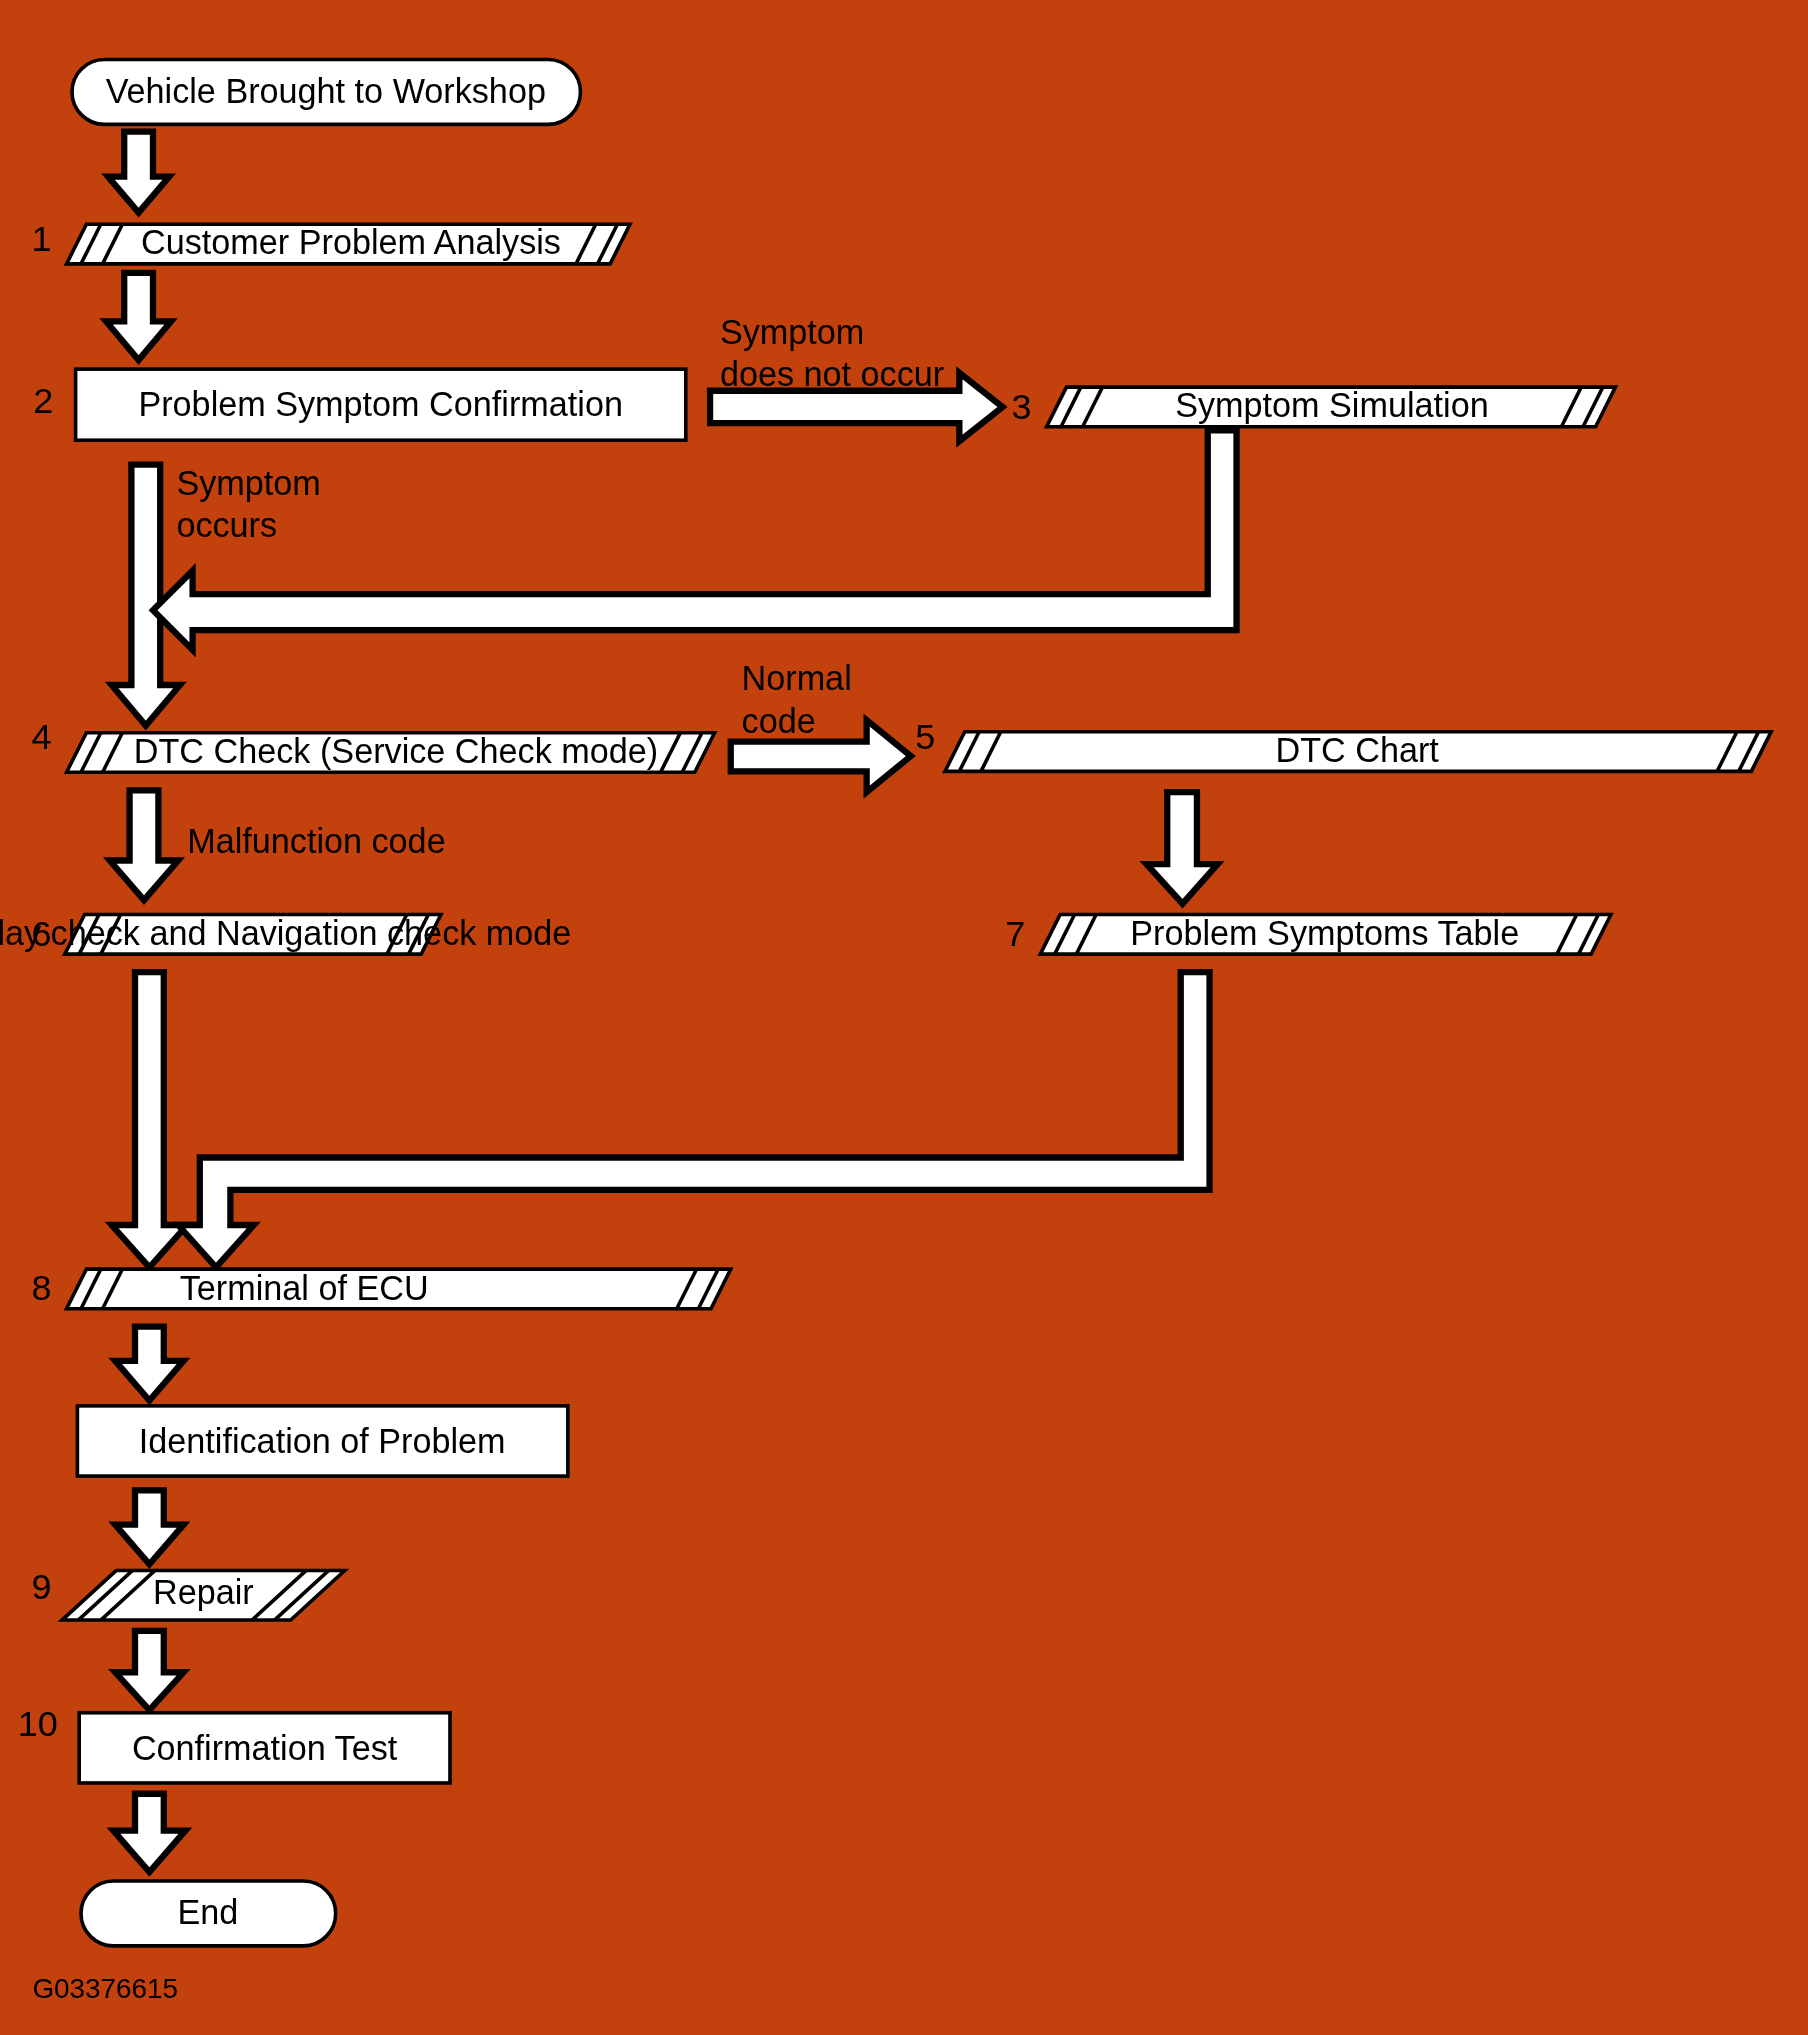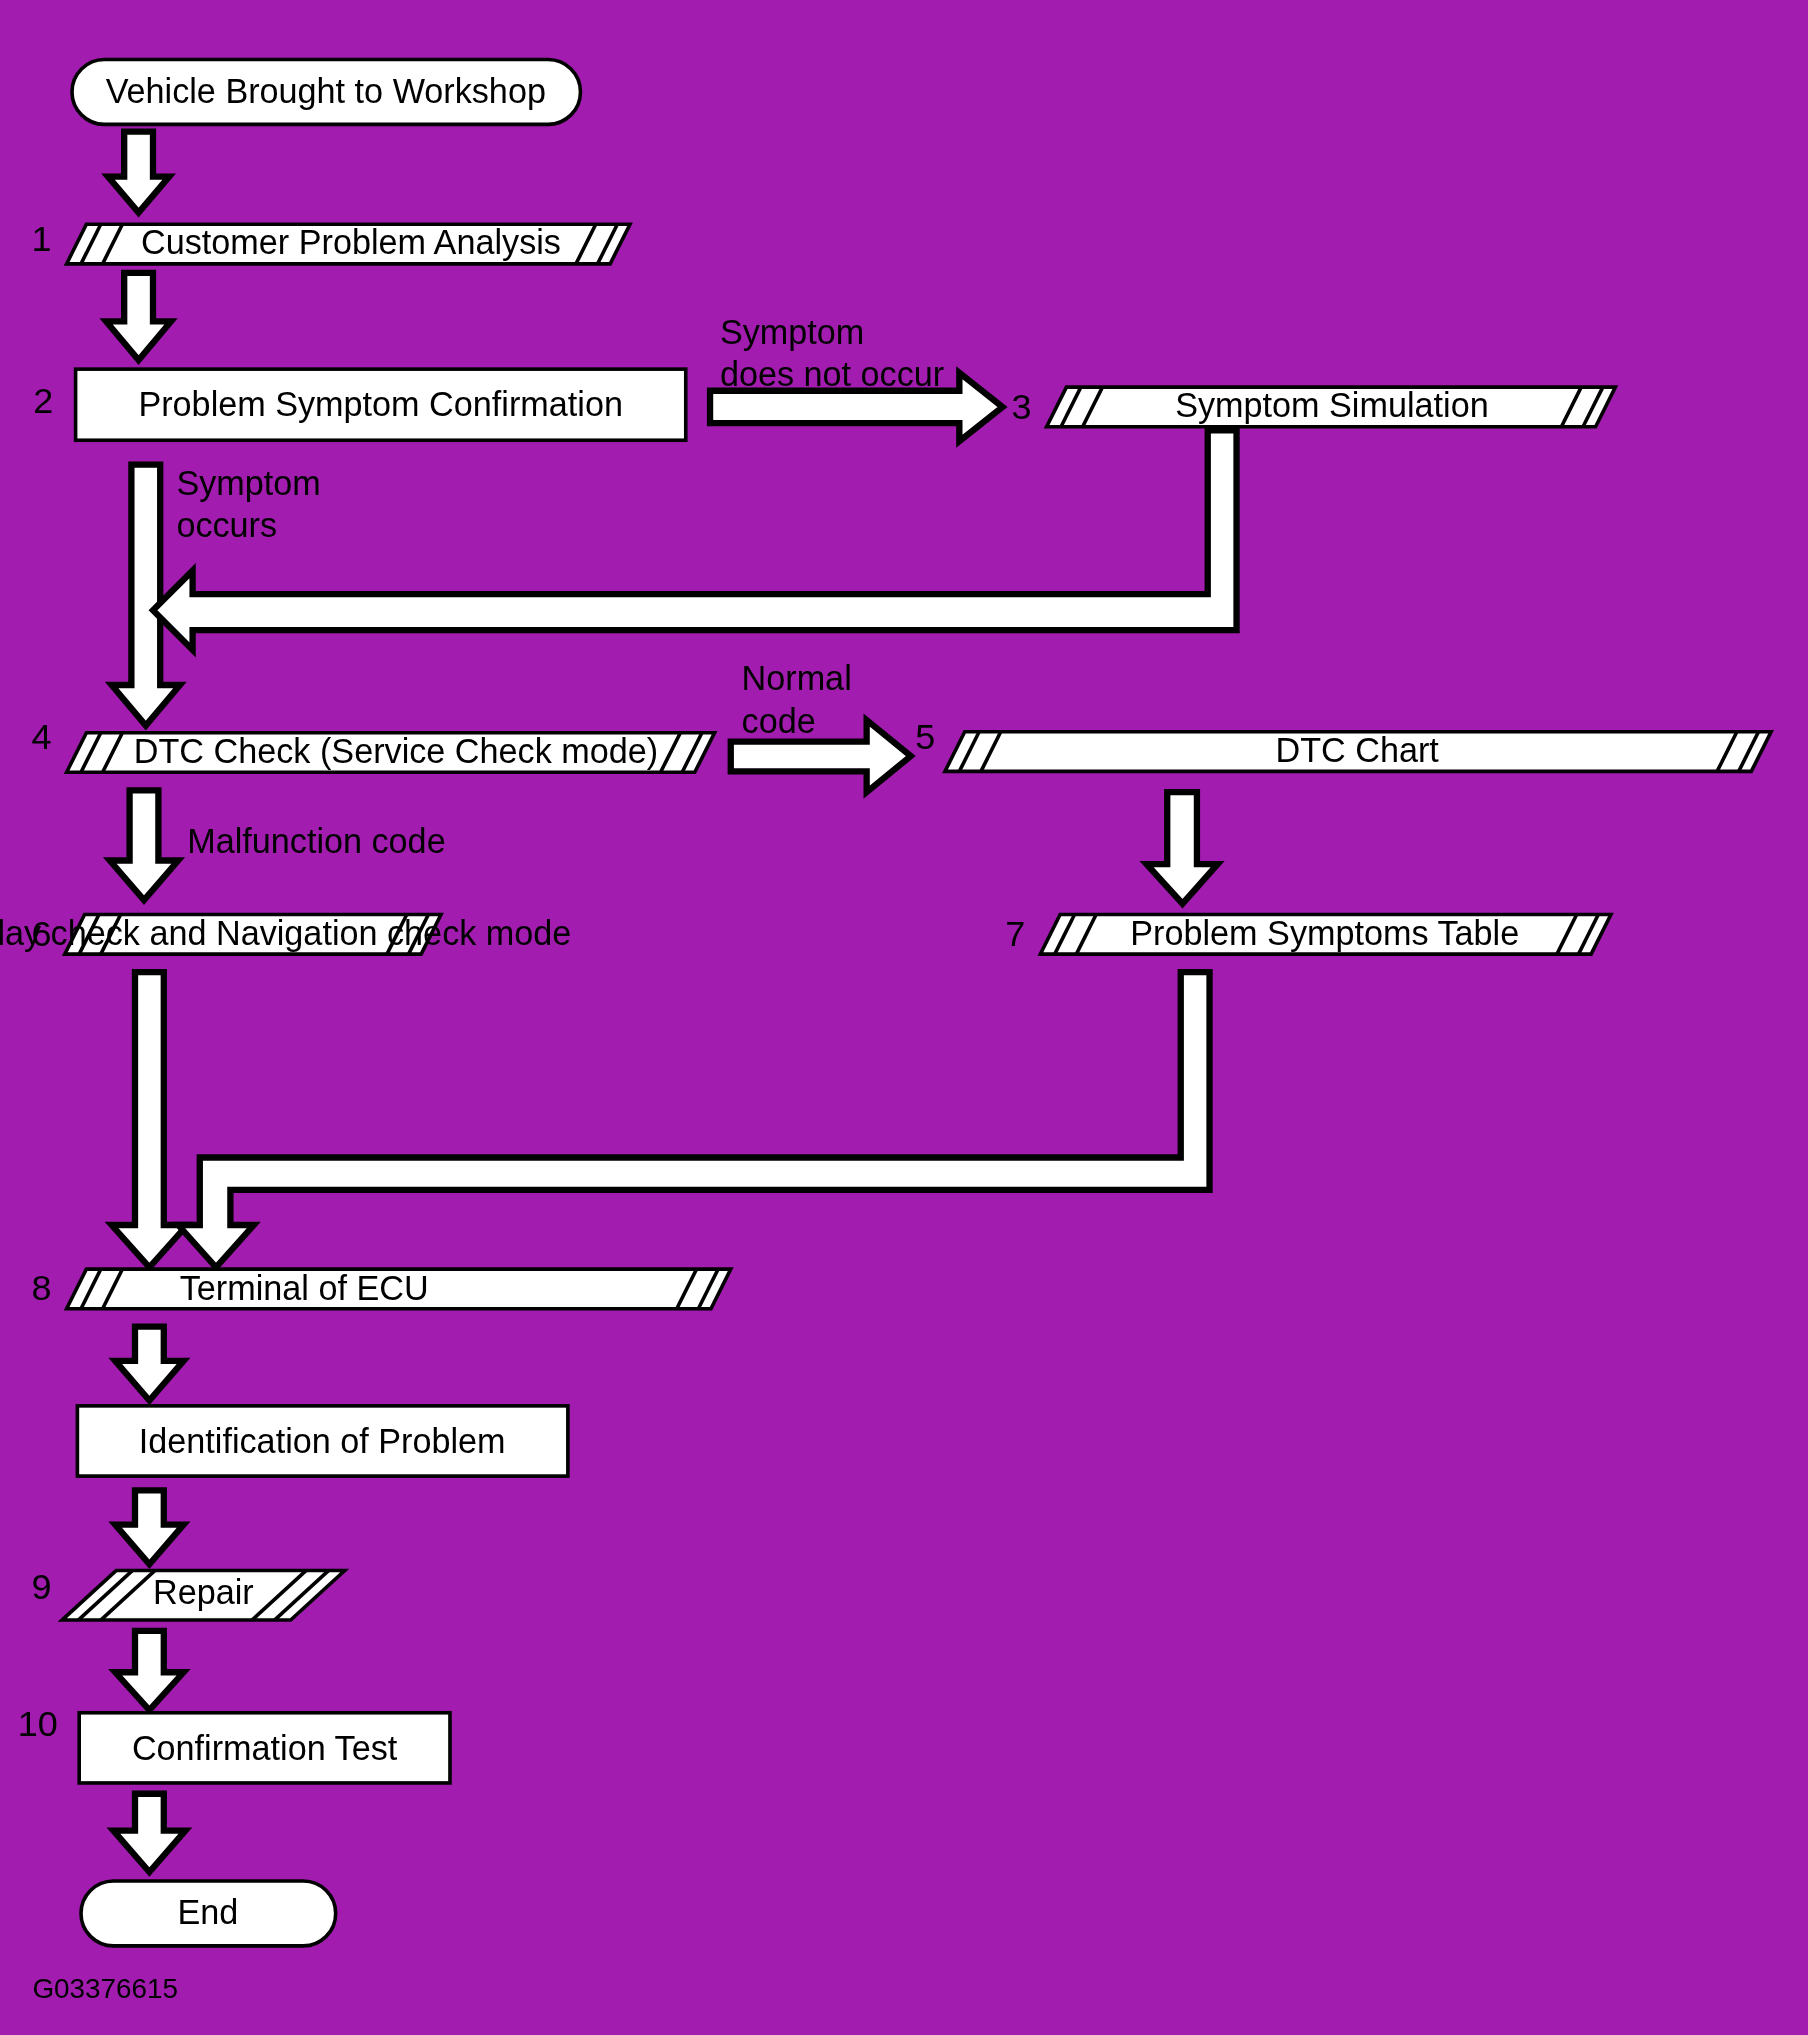--- a/index.html
+++ b/index.html
@@ -7,21 +7,21 @@
     padding: 0;
     background: #ffffff;
   }
   body {
     font-family: "Liberation Sans", sans-serif;
   }
   #canvas {
     position: relative;
     width: 1808px;
     height: 2036px;
-    background: #a21caf;
+    background: #c2410c;
     overflow: hidden;
   }
   #flow-svg {
     position: absolute;
     top: 0;
     left: 0;
     width: 1808px;
     height: 2036px;
   }
   .shape-outline {

